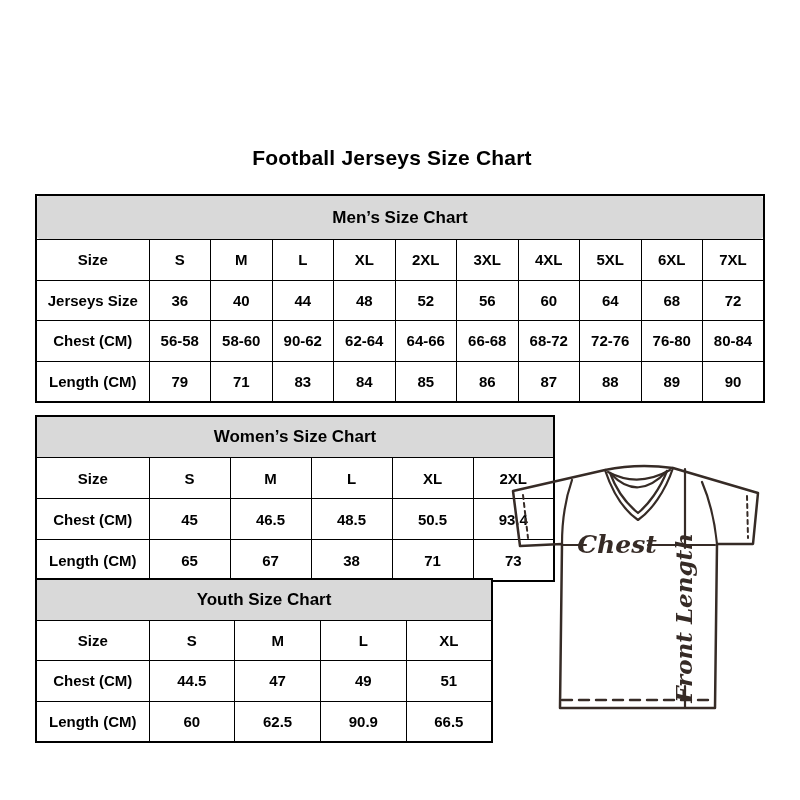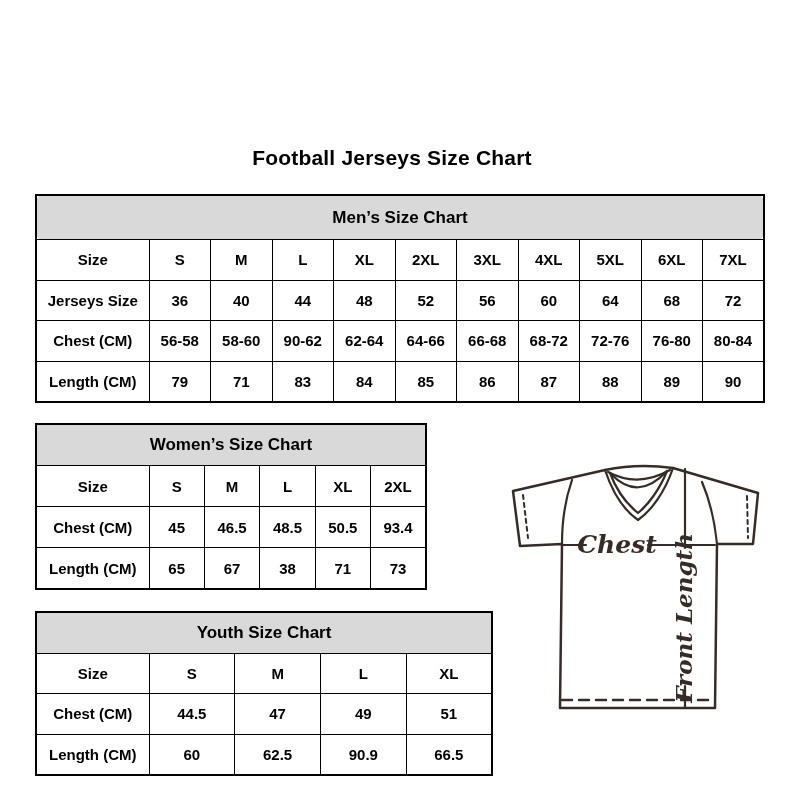--- a/index.html
+++ b/index.html
@@ -29,23 +29,23 @@
     font-size:15px;padding:0;height:39px;vertical-align:middle;
     overflow:hidden;white-space:nowrap;
   }
   table.size-table td.tbl-title{
     background:var(--table-header-bg);
     font-size:17px;height:42px;
   }
   #mens-table{left:35px;top:146px;width:730px;}
   #mens-table td{height:39.5px;border-radius:7px;}
   #mens-table td.tbl-title{height:43px;}
-  #womens-table{left:35px;top:375px;width:392px;}
+  #womens-table{left:35px;top:367px;width:520px;}
   #womens-table td{height:40px;}
-  #youth-table{left:35px;top:563px;width:458px;}
+  #youth-table{left:35px;top:530px;width:458px;}
   #youth-table td{height:39.5px;}
   .jersey{
     position:absolute;left:495px;top:390px;width:300px;height:300px;
   }
   .sline{
     fill:none;stroke:var(--shirt-outline);
     stroke-width:2.2;stroke-linejoin:round;stroke-linecap:round;
   }
   .main{stroke-width:2.5;}
   .dash-s{stroke-dasharray:4 4;stroke-width:2;}

